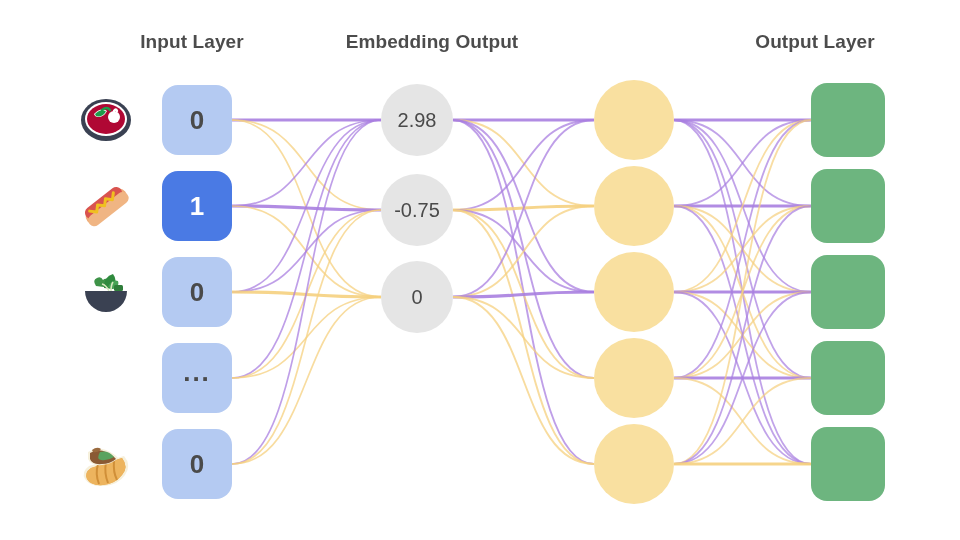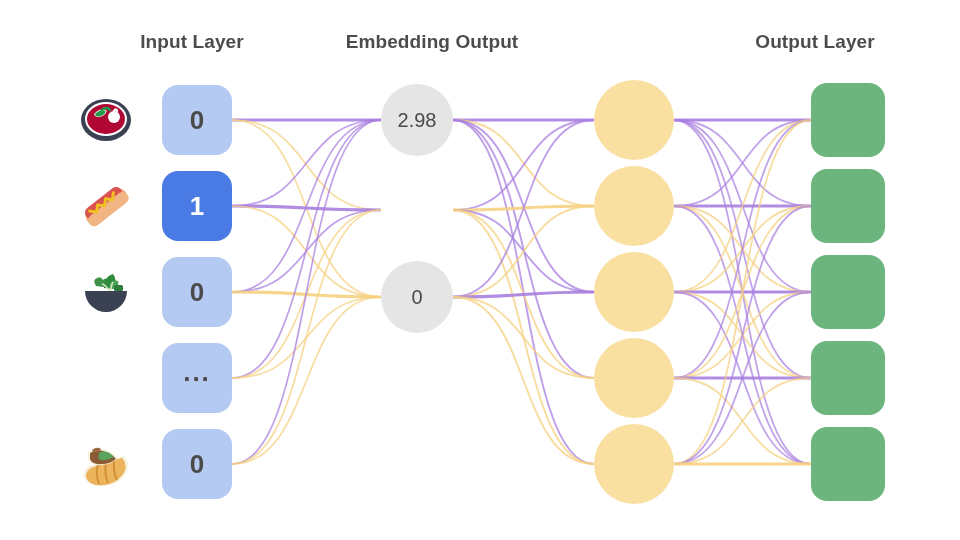--- a/index.html
+++ b/index.html
@@ -222,20 +222,23 @@
     </div>
     <div class="node in-box dots" style="left: 162px; top: 343px; z-index: 2; position: absolute;">
       <span>...</span>
     </div>
     <div class="node in-box" style="left: 162px; top: 429px; z-index: 2; position: absolute;">
       <span>0</span>
     </div>
     <div class="node emb-circle" style="left: 381px; top: 84px; z-index: 2; position: absolute;">
       <span>2.98</span>
     </div>
+    <div class="node emb-circle" style="left: 381px; top: 174px; z-index: 2; position: absolute;">
+      <span>-0.75</span>
+    </div>
     <div class="node emb-circle" style="left: 381px; top: 261px; z-index: 2; position: absolute;">
       <span>0</span>
     </div>
     <div class="node hid-circle" style="left: 594px; top: 80px; z-index: 2; position: absolute;"></div>
     <div class="node hid-circle" style="left: 594px; top: 166px; z-index: 2; position: absolute;"></div>
     <div class="node hid-circle" style="left: 594px; top: 252px; z-index: 2; position: absolute;"></div>
     <div class="node hid-circle" style="left: 594px; top: 338px; z-index: 2; position: absolute;"></div>
     <div class="node hid-circle" style="left: 594px; top: 424px; z-index: 2; position: absolute;"></div>
     <div class="node out-box" style="left: 811px; top: 83px; z-index: 2; position: absolute;"></div>
     <div class="node out-box" style="left: 811px; top: 169px; z-index: 2; position: absolute;"></div>

